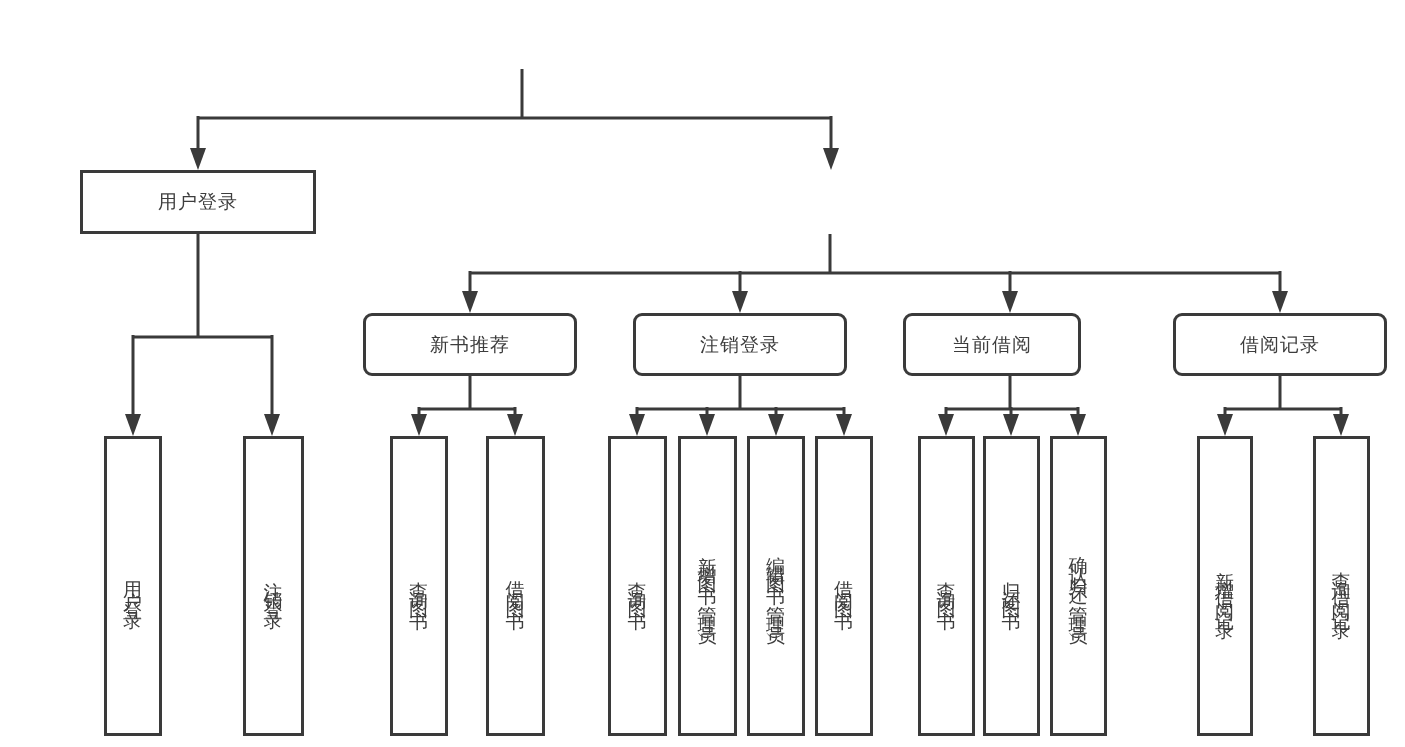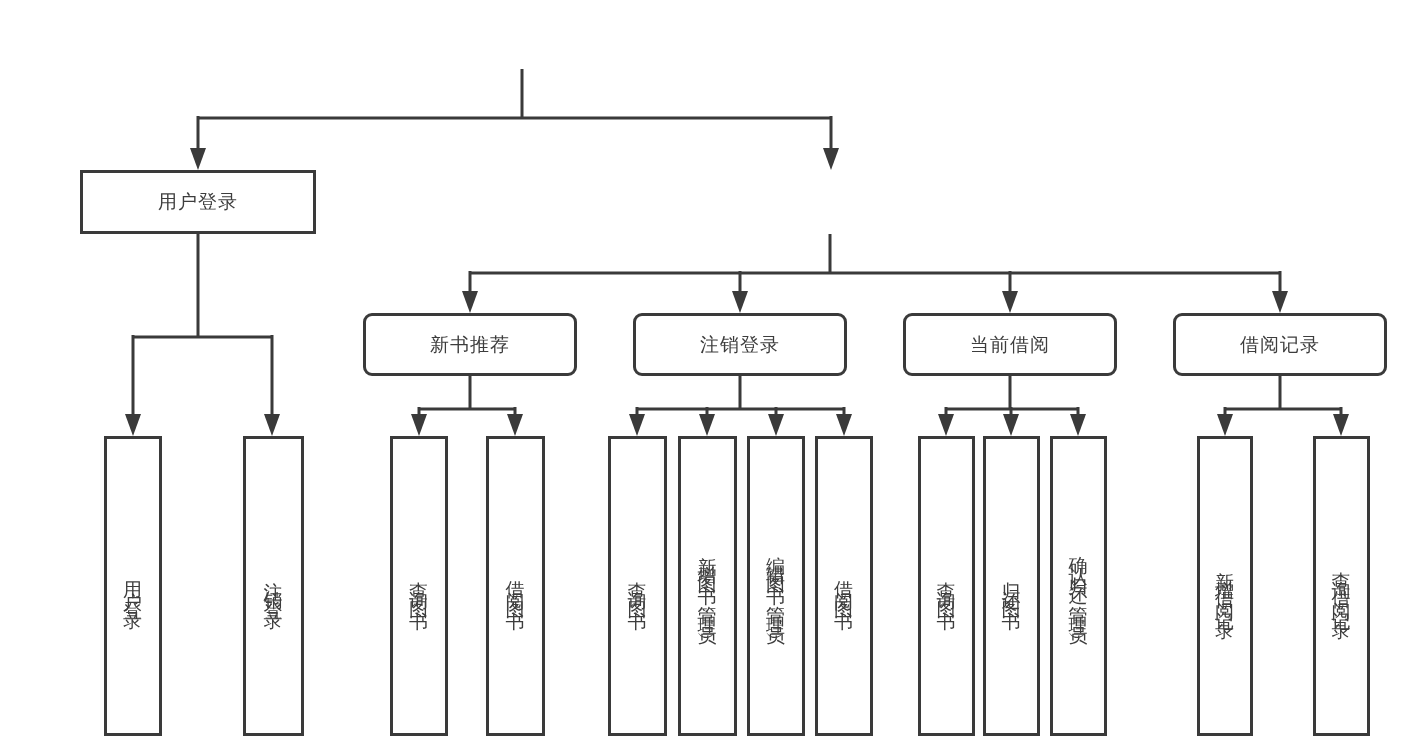--- a/index.html
+++ b/index.html
@@ -103,21 +103,21 @@
   <div class="box h lvl2" style="left:80px; width:236px;">
     <span>用户登录</span>
   </div>
 
   <div class="box h lvl3" style="left:363px; width:214px;">
     <span>新书推荐</span>
   </div>
   <div class="box h lvl3" style="left:633px; width:214px;">
     <span>注销登录</span>
   </div>
-  <div class="box h lvl3" style="left:903px; width:214px;">
+  <div class="box h lvl3" style="left:903px; width:178px;">
     <span>当前借阅</span>
   </div>
   <div class="box h lvl3" style="left:1173px; width:214px;">
     <span>借阅记录</span>
   </div>
 
   <div class="box v leaf" style="left:104px; width:58px;">
     <span>用户登录</span>
   </div>
   <div class="box v leaf" style="left:243px; width:61px;">

